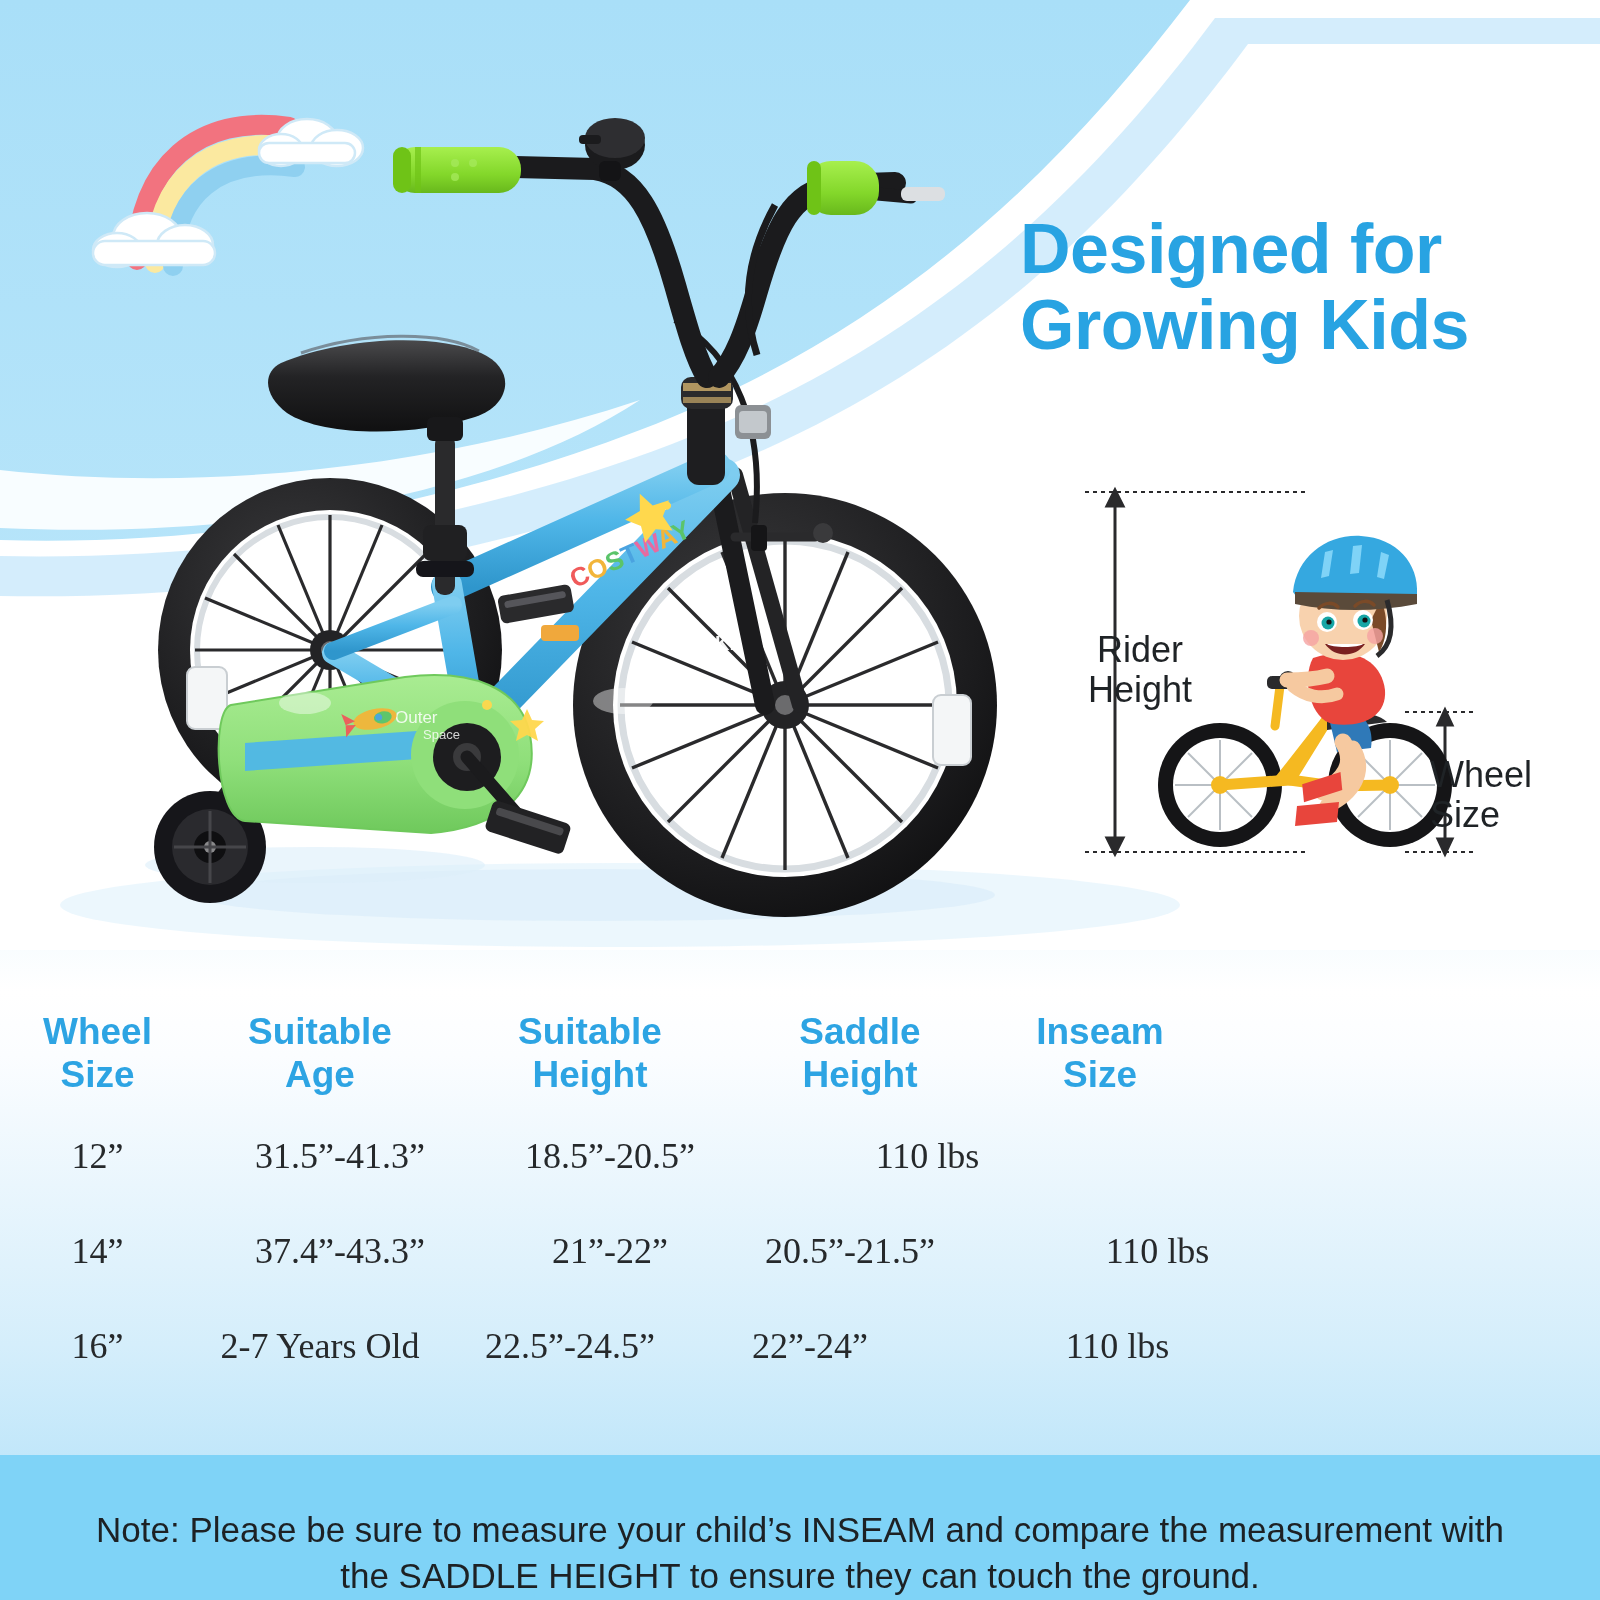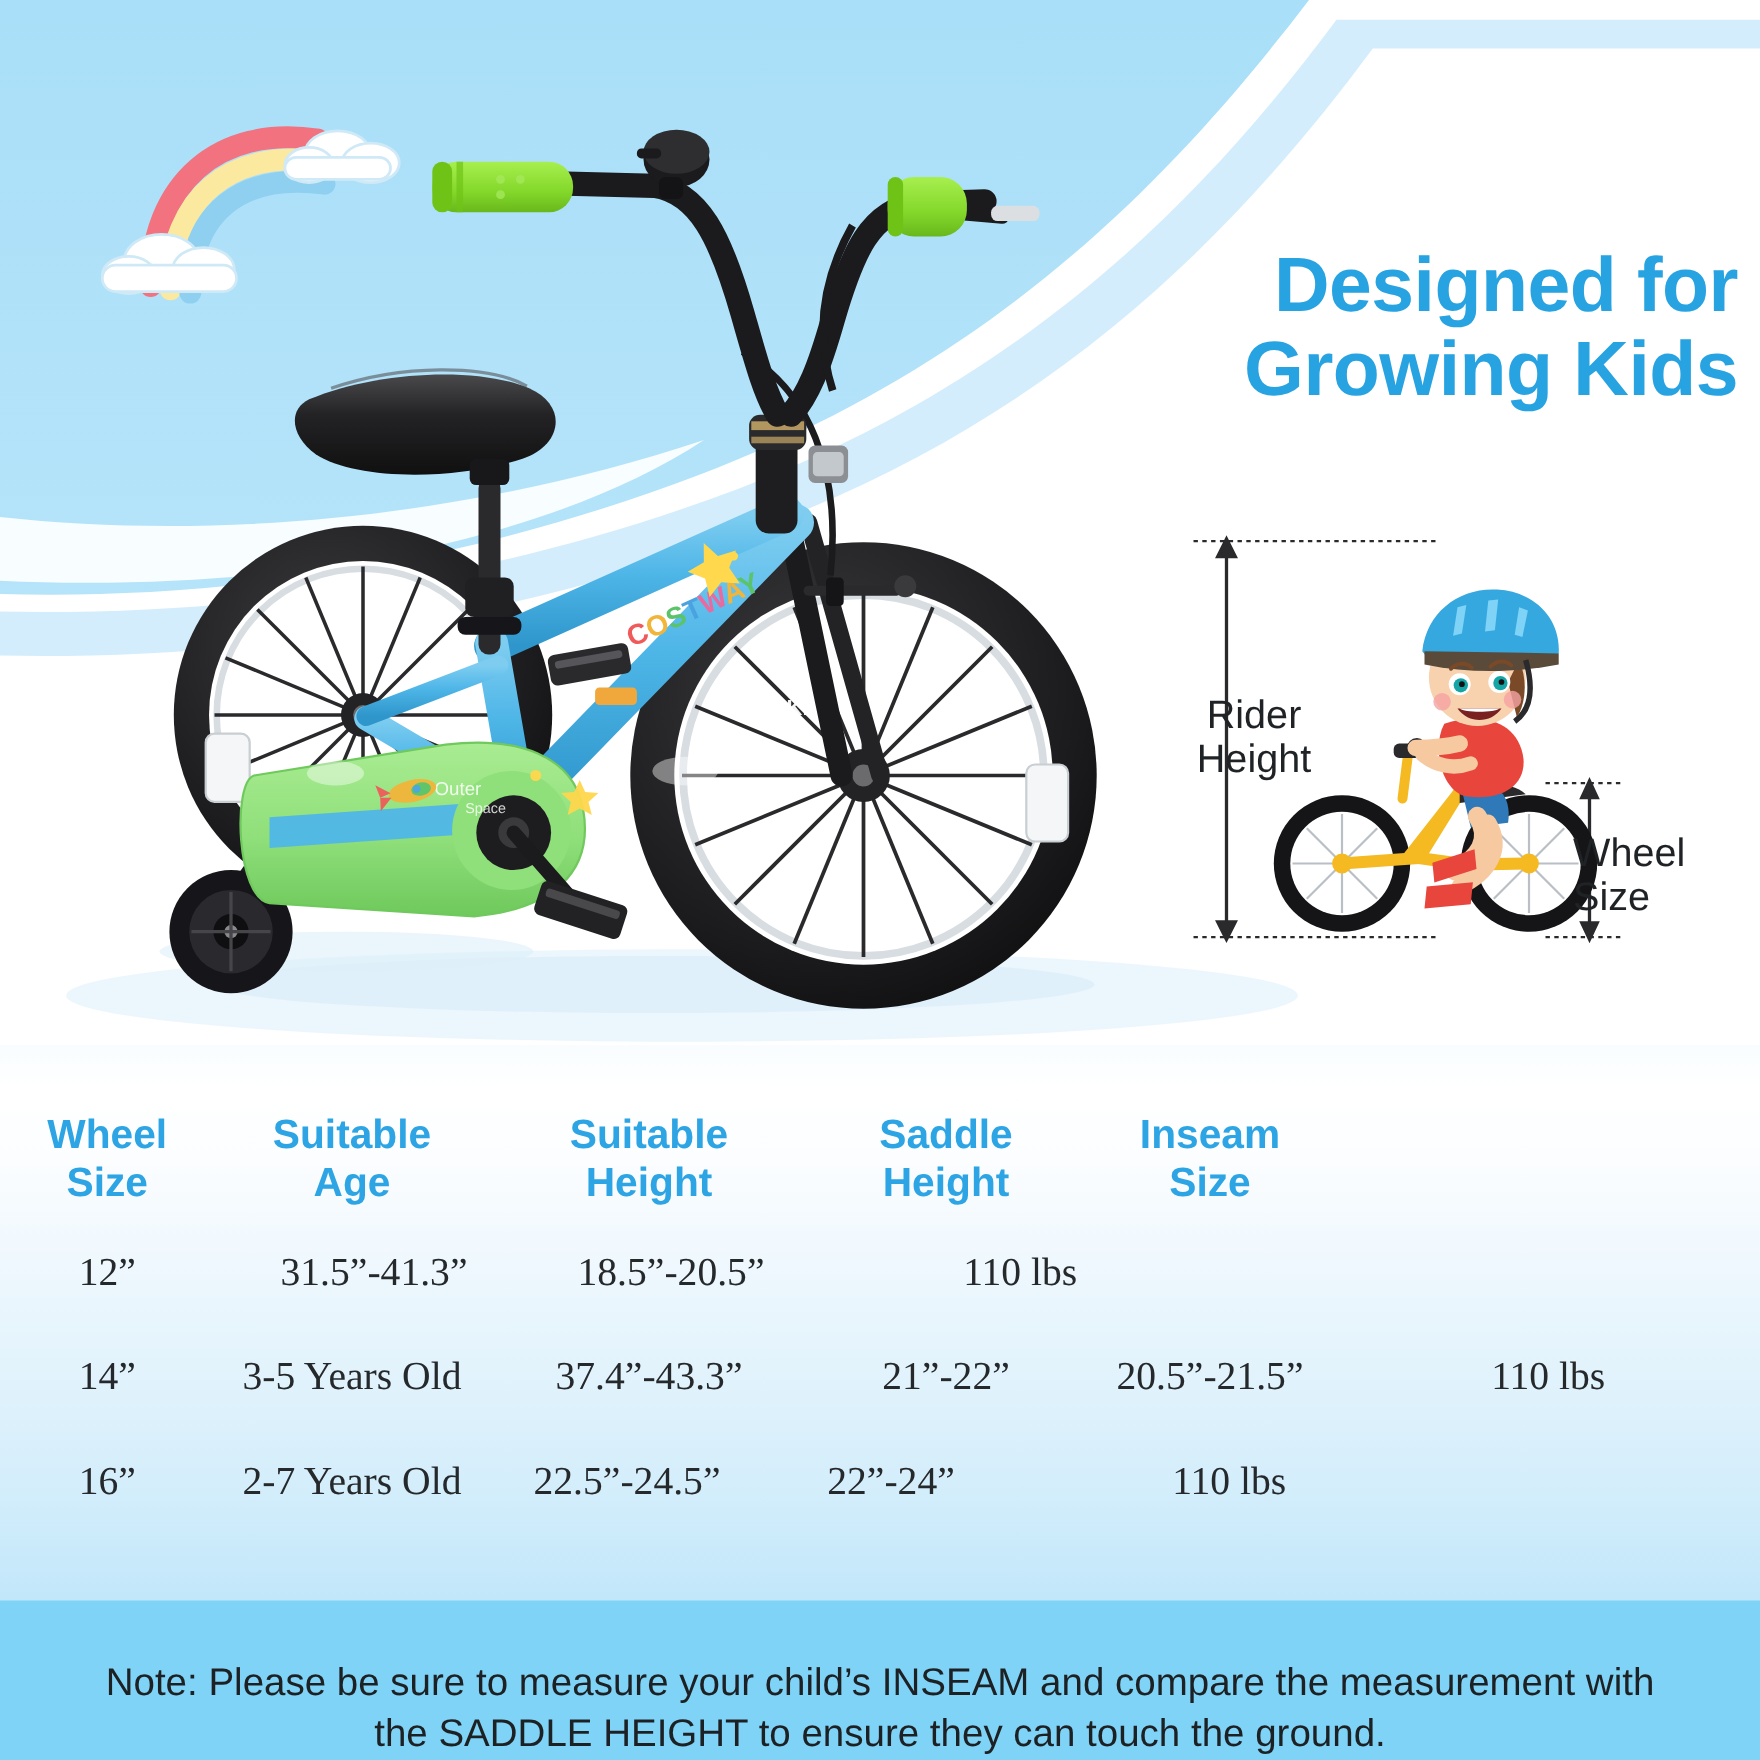--- a/index.html
+++ b/index.html
@@ -16,23 +16,23 @@
 
   
   #hero{position:absolute;left:0;top:0;width:1600px;height:950px;overflow:hidden;}
   .hero-bg{position:absolute;left:0;top:0;width:1600px;height:950px;}
 
   
   #rainbow{position:absolute;left:75px;top:75px;width:300px;height:210px;}
 
   
   #headline{
-    position:absolute;left:1020px;top:222px;width:560px;
+    position:absolute;left:1020px;top:212px;width:560px;
     font-size:70px;line-height:1.08;font-weight:bold;color:#28a3e2;
-    letter-spacing:-0.5px;text-align:right;
+    letter-spacing:-0.5px;text-align:left;
   }
   #headline .ln{display:block;}
 
   
   #measure{position:absolute;left:1075px;top:480px;width:400px;height:390px;}
   .mlabel{
     position:absolute;color:#1f2326;font-size:36px;line-height:1.12;text-align:center;
   }
   #rider-height-label{left:1075px;top:630px;width:130px;}
   #wheel-size-label{left:1430px;top:755px;width:120px;text-align:left;}
@@ -484,21 +484,20 @@
 
     <div class="srow drow">
       <div class="scell c0">12”</div>
       <div class="scell c2">31.5”-41.3”</div>
       <div class="scell c3">18.5”-20.5”</div>
       <div class="scell c5">110 lbs</div>
     </div>
 
     <div class="srow drow">
       <div class="scell c0">14”</div>
-      <div class="scell c1">3-5 Years Old</div>
       <div class="scell c2">37.4”-43.3”</div>
       <div class="scell c3">21”-22”</div>
       <div class="scell c4">20.5”-21.5”</div>
       <div class="scell c5">110 lbs</div>
     </div>
 
     <div class="srow drow">
       <div class="scell c0">16”</div>
       <div class="scell c1">2-7 Years Old</div>
       <div class="scell c3">22.5”-24.5”</div>

